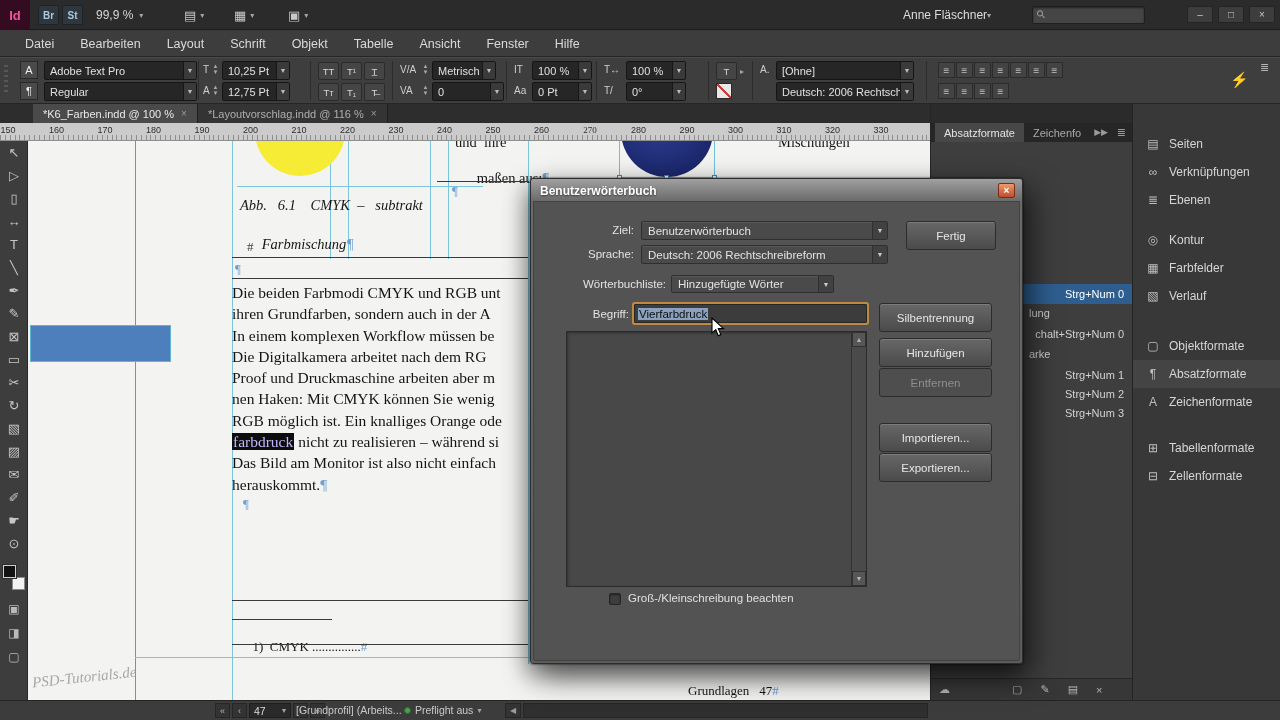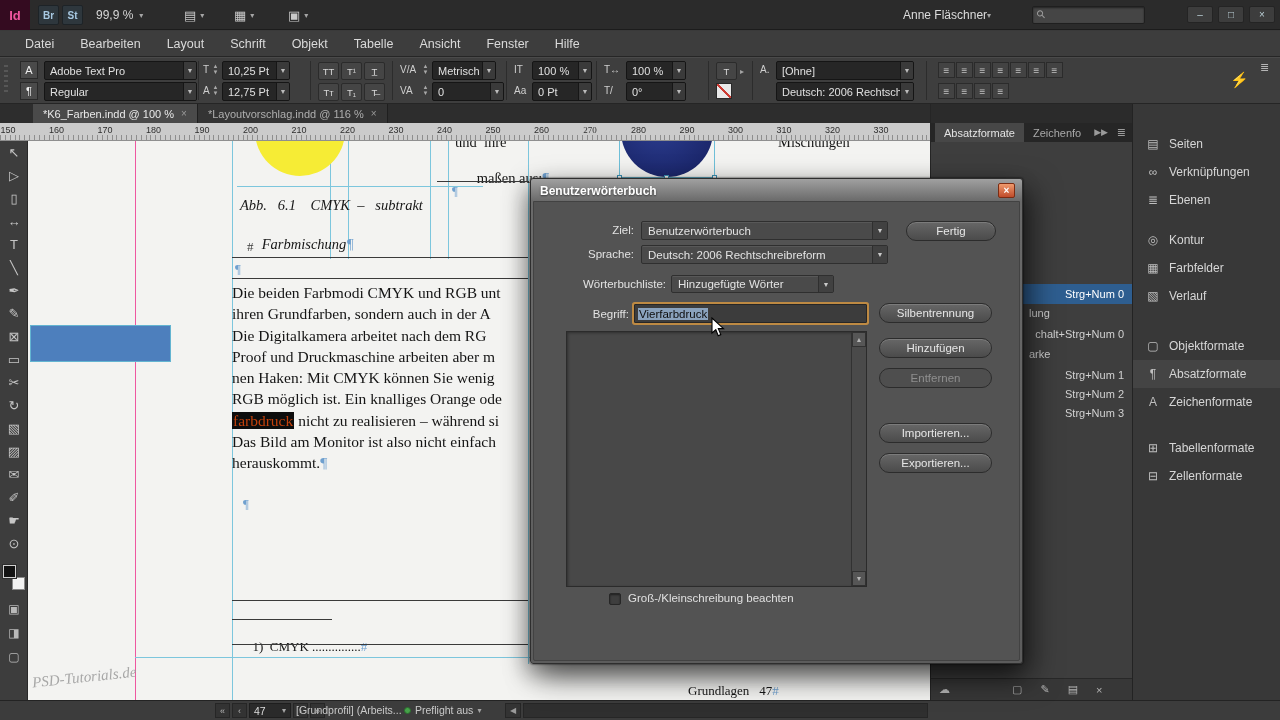--- a/index.html
+++ b/index.html
@@ -83,21 +83,21 @@
   .vg{position:absolute;width:1px;top:0}
   .vg.m{background:#ee57a0}
   .vg.c{background:#7cc6dd}
   .hl{position:absolute;height:1px;background:#3a3a3a}
   .hl.cyan{background:#7cc6dd}
   .cap{position:absolute;font-family:"Liberation Serif",serif;font-style:italic;font-size:14.5px;color:#161616;white-space:pre}
   .frag{position:absolute;font-family:"Liberation Serif",serif;font-size:14.5px;color:#161616;white-space:pre}
   .body-text{position:absolute;left:204px;top:141px;font-family:"Liberation Serif",serif;font-size:15.5px;
         line-height:21.3px;color:#141414;white-space:nowrap}
   .bline{height:21.3px;white-space:nowrap}
-  .hilite{background:#0d0d0d;color:#c2410c;padding:0 1px}
+  .hilite{background:#0d0d0d;color:#c4b5fd;padding:0 1px}
   .pilc{color:#6fa0cf}
   .pmark{position:absolute;font-family:"Liberation Serif",serif;font-size:13px;color:#6fa0cf}
   .hashmark{position:absolute;font-family:"Liberation Serif",serif;font-size:13px;color:#3d3d3d}
   .ellipse{position:absolute;border-radius:50%}
   .figframe{position:absolute;border:1px solid #6ebfd8}
   .handle{position:absolute;width:5px;height:5px;background:#fff;border:1px solid #3e93b5}
   .bluerect{position:absolute;left:2px;top:184px;width:141px;height:37px;background:#4d7fbd;border:1px solid #63b4d1}
   .footnote{position:absolute;font-family:"Liberation Serif",serif;font-size:13px;color:#161616;white-space:pre}
   .pagefooter{position:absolute;font-family:"Liberation Serif",serif;font-size:13px;color:#161616}
   .watermark{position:absolute;left:4px;top:528px;font-family:"Liberation Serif",serif;font-style:italic;
@@ -113,22 +113,22 @@
         border:1px solid #7c2c12;border-radius:2px;color:#fff;font-size:10px;font-weight:bold;
         display:flex;align-items:center;justify-content:center}
   .dlg-body{position:absolute;left:2px;top:22px;right:2px;bottom:2px;background:#535353;border:1px solid #424242;
         border-radius:0 0 2px 2px}
   .dlg-label{position:absolute;color:#e2e2e2;font-size:11.5px;text-align:right}
   .select{position:absolute;height:19px;background:#4a4a4a;border:1px solid #2f2f2f;border-radius:2px;
         box-shadow:inset 0 1px 0 rgba(255,255,255,.08);color:#e3e3e3;font-size:11.5px;display:flex;
         align-items:center;padding-left:6px;white-space:nowrap;overflow:hidden}
   .select .sarrow{position:absolute;right:0;top:0;width:15px;height:100%;border-left:1px solid #2f2f2f;
         background:#414141;color:#c9c9c9;font-size:7px;display:flex;align-items:center;justify-content:center}
-  .btn{position:absolute;height:20px;background:linear-gradient(#676767,#4b4b4b);border:1px solid #2c2c2c;
-        border-radius:10px;box-shadow:inset 0 1px 0 rgba(255,255,255,.14);color:#e6e6e6;font-size:11.5px;
+  .btn{position:absolute;height:29px;background:linear-gradient(#676767,#4b4b4b);border:1px solid #2c2c2c;
+        border-radius:3px;box-shadow:inset 0 1px 0 rgba(255,255,255,.14);color:#e6e6e6;font-size:11.5px;
         display:flex;align-items:center;justify-content:center}
   .btn.disabled{color:#8f8f8f;background:#4e4e4e;box-shadow:none}
   .input{position:absolute;height:19px;background:#3c3c3c;border:1px solid #272727;border-radius:1px;
         box-shadow:0 0 0 2px rgba(196,141,66,.95);display:flex;align-items:center;padding-left:3px;font-size:11.5px;color:#ddd}
   .selword{background:#8aa2bd;color:#0d0d0d;padding:0 1px}
   .listbox{position:absolute;left:35px;top:152px;width:301px;height:256px;background:#484848;border:1px solid #2b2b2b;
         box-shadow:inset 1px 1px 3px rgba(0,0,0,.35)}
   .sbar{position:absolute;right:0;top:0;width:15px;height:100%;background:#4a4a4a;border-left:1px solid #323232}
   .sbtn{position:absolute;left:0;width:14px;height:15px;background:#565656;border:1px solid #313131;color:#b5b5b5;
         font-size:7px;display:flex;align-items:center;justify-content:center}
@@ -494,20 +494,21 @@
     <span class="pmark" style="left:207px;top:120px">¶</span>
     <div class="hl" style="left:204px;top:137px;width:296px"></div>
 
     <div class="bluerect"></div>
 
     <div class="body-text">
       <div>
 
       <div class="bline">Die beiden Farbmodi CMYK und RGB unt</div>
           <div class="bline">ihren Grundfarben, sondern auch in der A</div>
+          <div class="bline">In einem komplexen Workflow müssen be</div>
           <div class="bline">Die Digitalkamera arbeitet nach dem RG</div>
           <div class="bline">Proof und Druckmaschine arbeiten aber m</div>
           <div class="bline">nen Haken: Mit CMYK können Sie wenig</div>
           <div class="bline">RGB möglich ist. Ein knalliges Orange ode</div>
         </div>
       <div class="bline">
         <span class="hilite">farbdruck</span><span> nicht zu realisieren – während si</span>
       </div>
       <div class="bline">Das Bild am Monitor ist also nicht einfach</div>
       <div class="bline">

